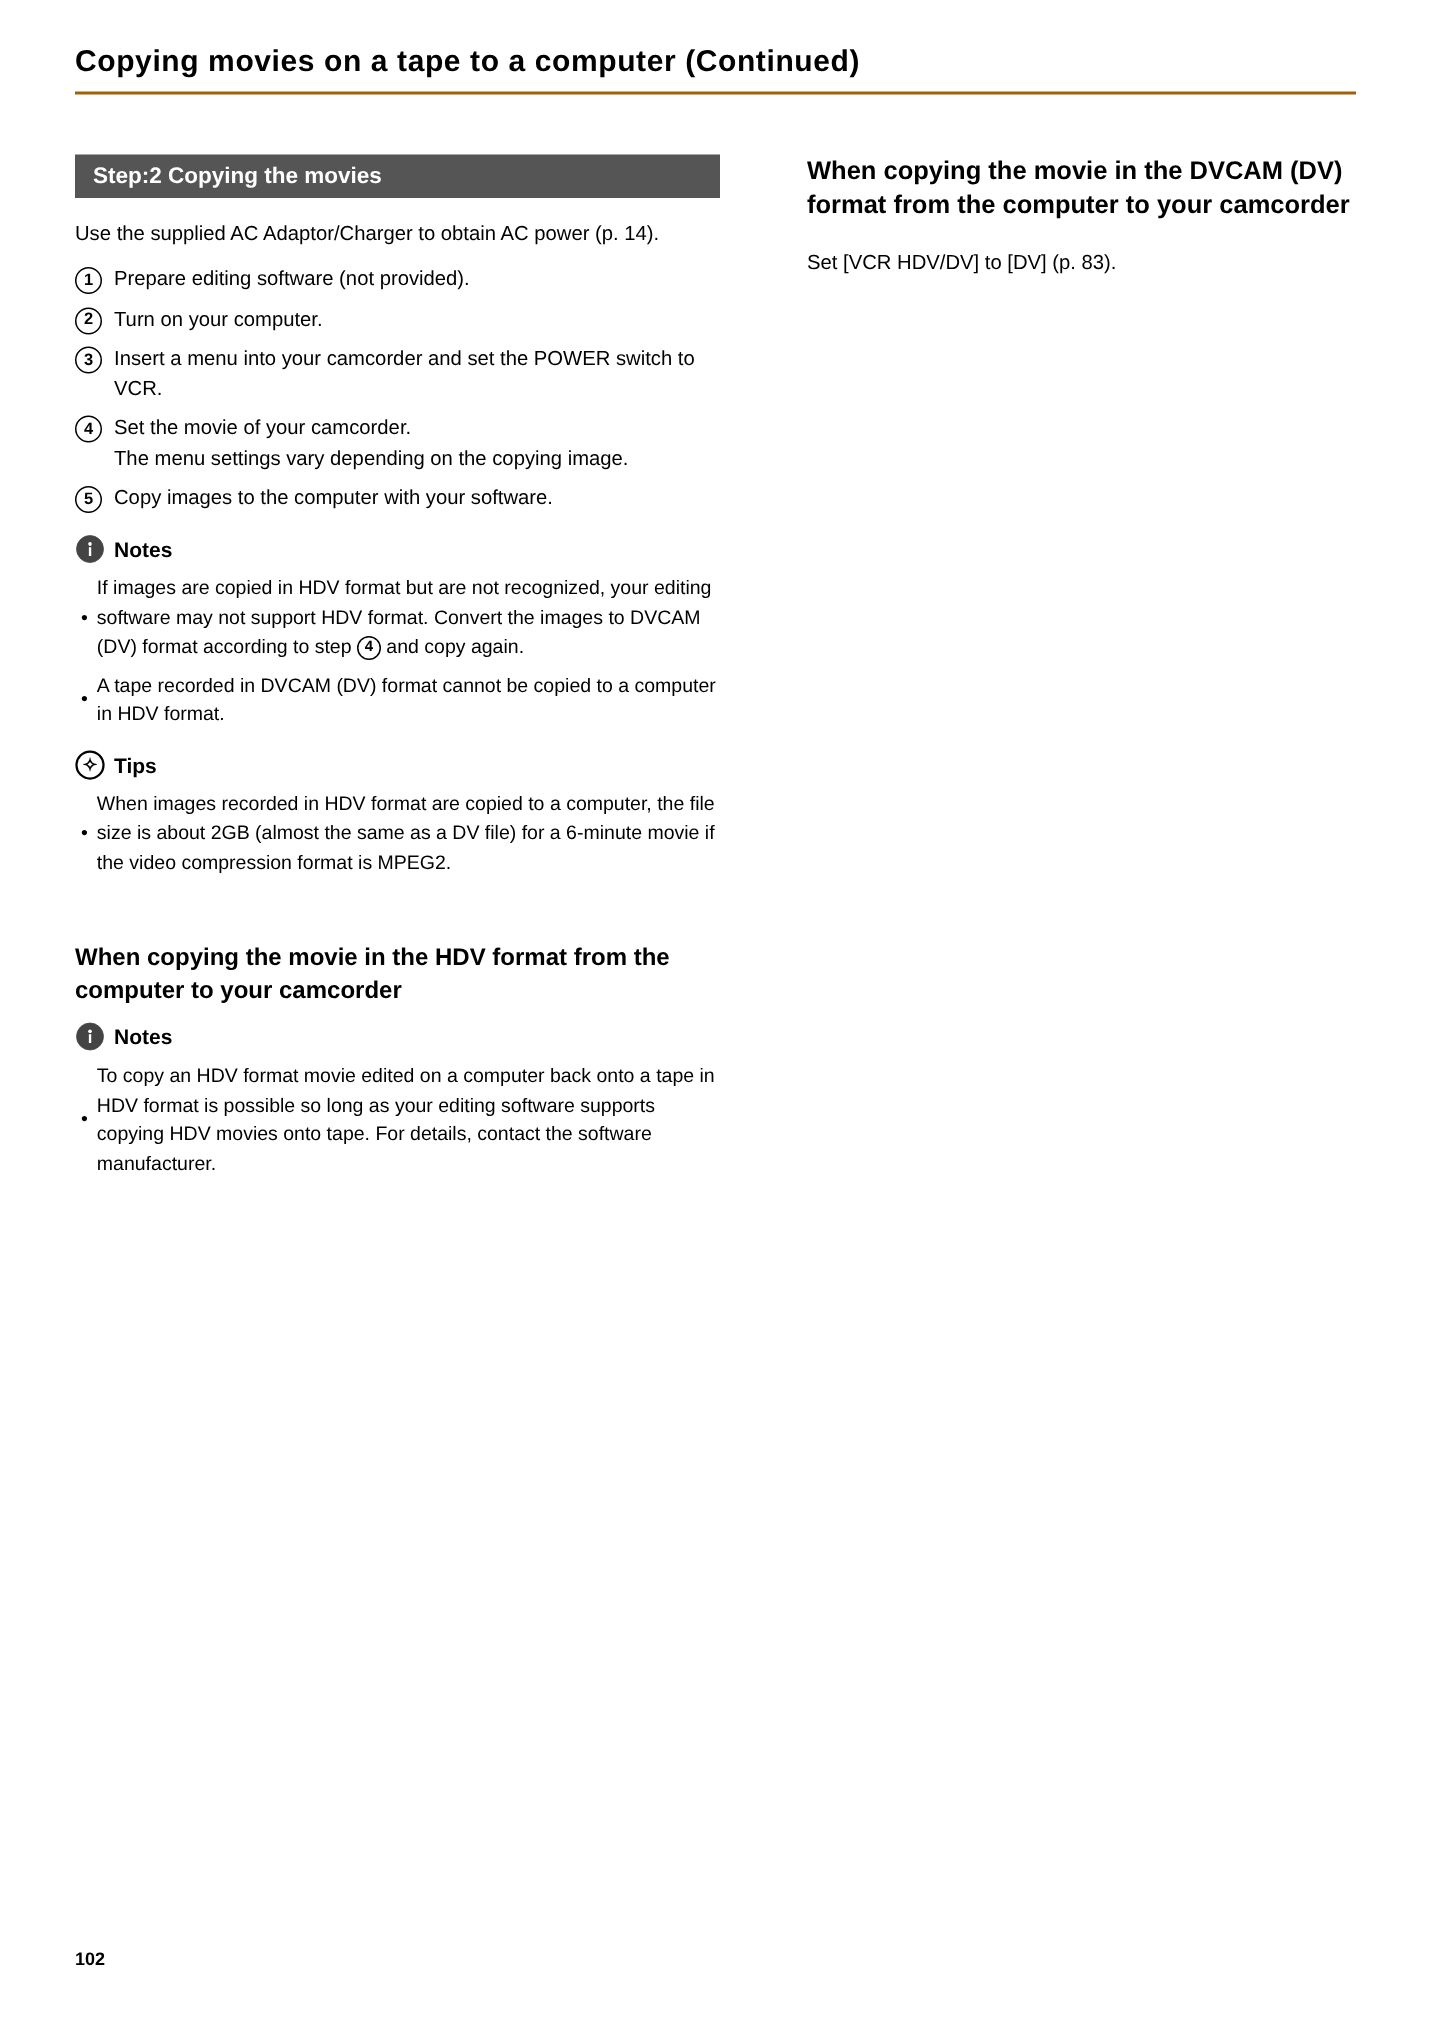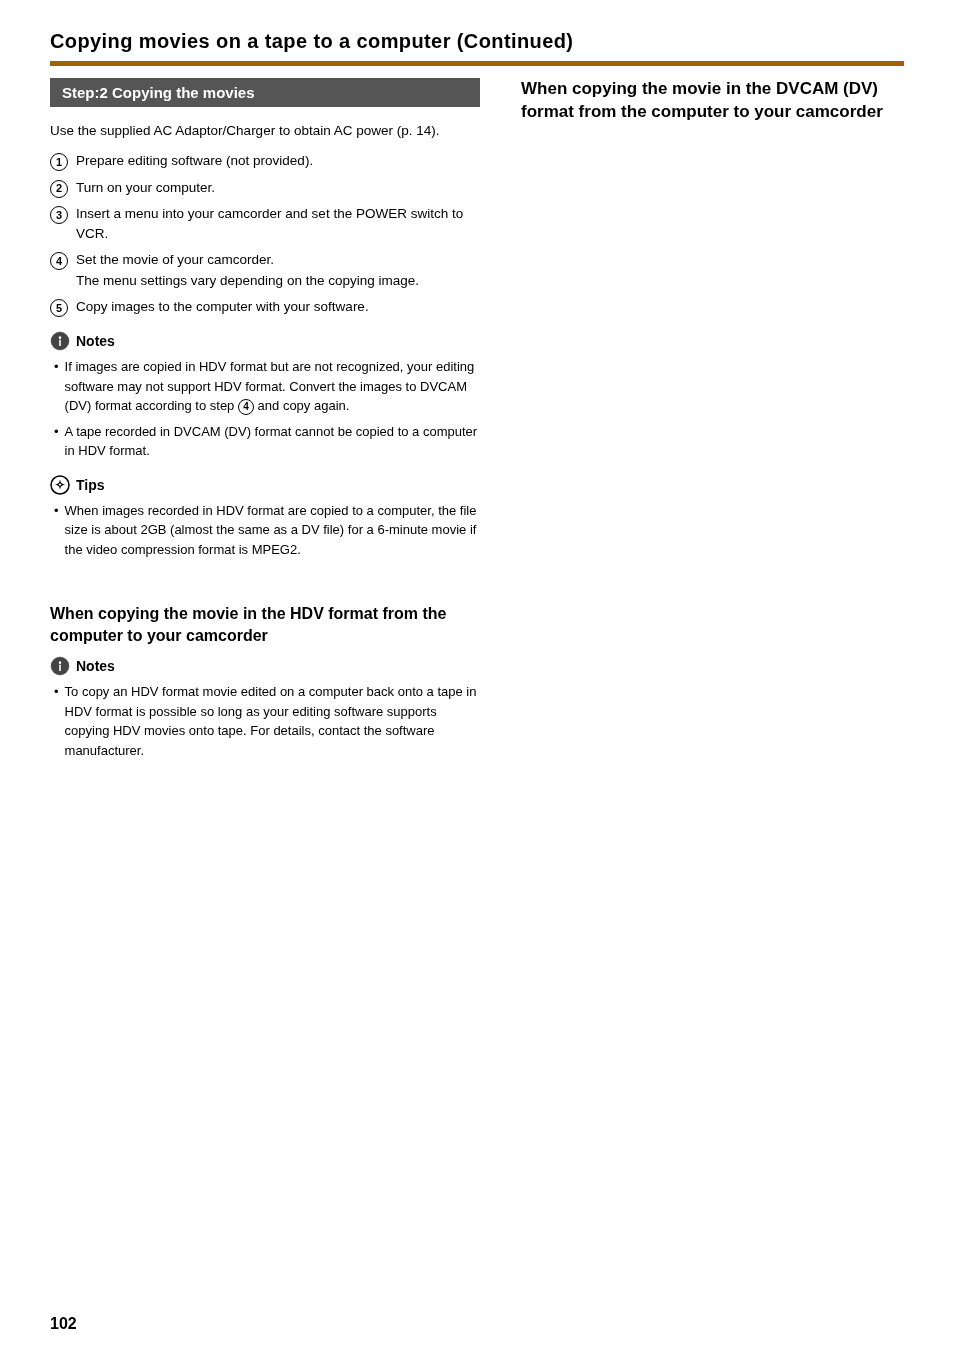--- a/index.html
+++ b/index.html
@@ -15,30 +15,30 @@
     }
 
     .page-container {
       padding: 30px 50px 60px 50px;
     }
 
     
     .page-title {
       font-size: 20px;
       font-weight: bold;
-      border-bottom: 5px solid #a16207;
+      border-bottom: 2px solid #a16207;
       padding-bottom: 8px;
-      margin-bottom: 12px;
+      margin-bottom: 40px;
       letter-spacing: 0.02em;
     }
 
     
     .two-col {
       display: flex;
-      gap: 41px;
+      gap: 58px;
     }
 
     .left-col {
       flex: 0 0 430px;
       max-width: 430px;
     }
 
     .right-col {
       flex: 1;
     }
@@ -109,21 +109,21 @@
       flex-shrink: 0;
     }
 
     .bullet-list {
       list-style: none;
       padding-left: 4px;
     }
 
     .bullet-list li {
       display: flex;
-      align-items: flex-start;
+      align-items: center;
       font-size: 13px;
       line-height: 1.5;
       margin-bottom: 6px;
     }
 
     .bullet-list li::before {
       content: "•";
       margin-right: 6px;
       flex-shrink: 0;
     }
@@ -167,23 +167,23 @@
 
     
     .arrow-right {
       display: inline-block;
       margin: 0 2px;
     }
 
     
     .page-number {
       position: absolute;
-      bottom: 24px;
+      bottom: 44px;
       left: 50px;
-      font-size: 16px;
+      font-size: 12px;
       font-weight: bold;
     }
   </style>
 </head>
 <body>
 
 <div class="page-container">
 
   <div class="page-title">Copying movies on a tape to a computer (Continued)</div>
 
@@ -272,20 +272,21 @@
           </li>
         </ul>
       </div>
 
     </div>
 
     <div class="right-col">
 
       <div class="right-section-heading">When copying the movie in the DVCAM (DV) format from the computer to your camcorder</div>
 
+      <p class="body-text">Set [VCR HDV/DV] to [DV] (p. 83).</p>
 
     </div>
 
   </div>
 
   <div class="page-number">102</div>
 
 </div>
 
 </body></html>

